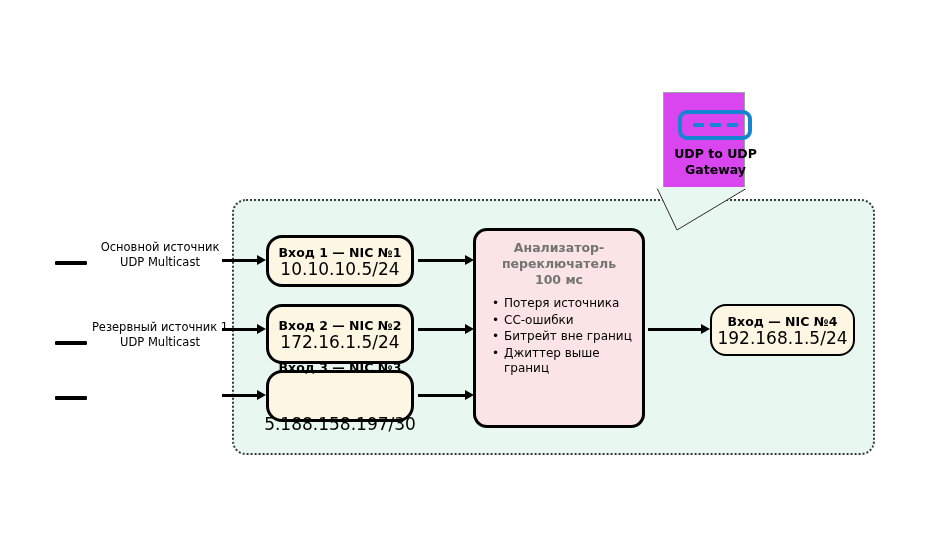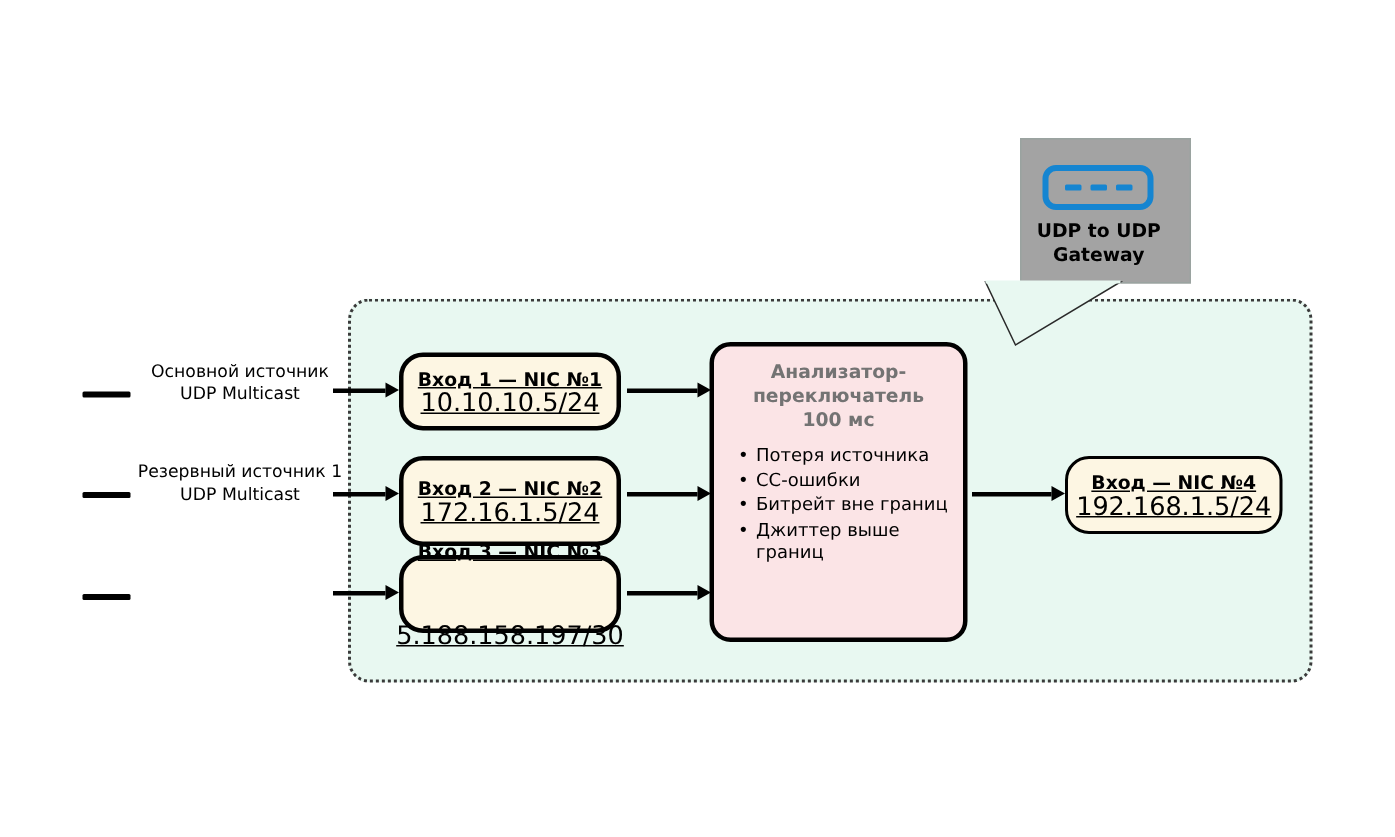--- a/index.html
+++ b/index.html
@@ -82,21 +82,20 @@
     position: absolute;
     box-sizing: border-box;
     background: #fdf6e3;
     border: 3px solid #000000;
     border-radius: 16px;
     display: flex;
     flex-direction: column;
     align-items: center;
     justify-content: center;
     text-align: center;
-    text-decoration: underline;
   }
   .node .node-title {
     font-size: 12.5px;
     font-weight: bold;
     color: #000000;
     line-height: 16px;
   }
   .node .node-sub {
     font-size: 17px;
     color: #000000;
@@ -142,26 +141,26 @@
     content: "\2022";
     position: absolute;
     left: -12px;
     top: 0;
     font-size: 12px;
   }
 
   
   #gateway-callout {
     position: absolute;
-    left: 680px;
+    left: 663px;
     top: 92px;
-    width: 114px;
+    width: 82px;
     height: 97px;
     box-sizing: border-box;
-    background: #a3a3a3;
+    background: #d946ef;
     border: 1px solid #9aa3a0;
     z-index: 5;
   }
   #gateway-icon {
     position: absolute;
     left: 14px;
     top: 17px;
     width: 74px;
     height: 30px;
     box-sizing: border-box;
@@ -207,21 +206,21 @@
 <div id="system-container"></div>
 
 <div class="source-row" style="top:240px;">
   <div class="source-line"></div>
   <div class="source-label">
     <div>Основной источник</div>
     <div>UDP Multicast</div>
   </div>
 </div>
 
-<div class="source-row" style="top:307px;">
+<div class="source-row" style="top:320px;">
   <div class="source-line"></div>
   <div class="source-label">
     <div>Резервный источник 1</div>
     <div>UDP Multicast</div>
   </div>
 </div>
 
 <div class="source-row" style="top:375px;">
   <div class="source-line"></div>
 </div>

